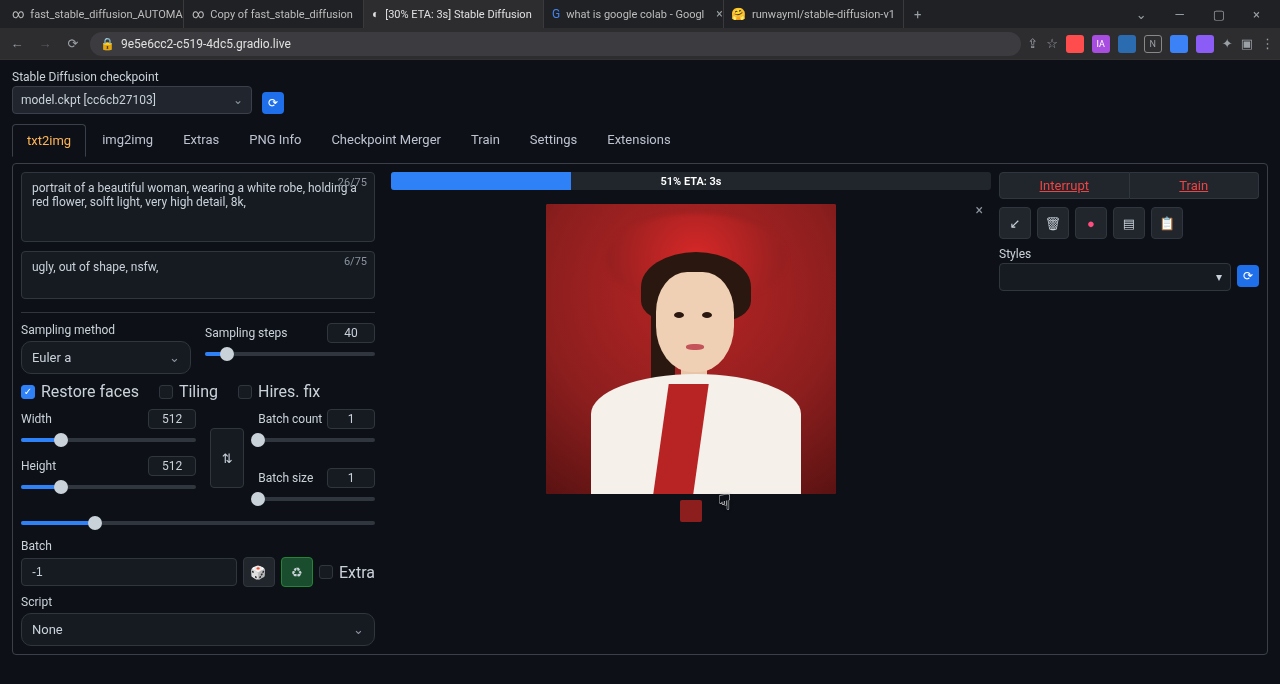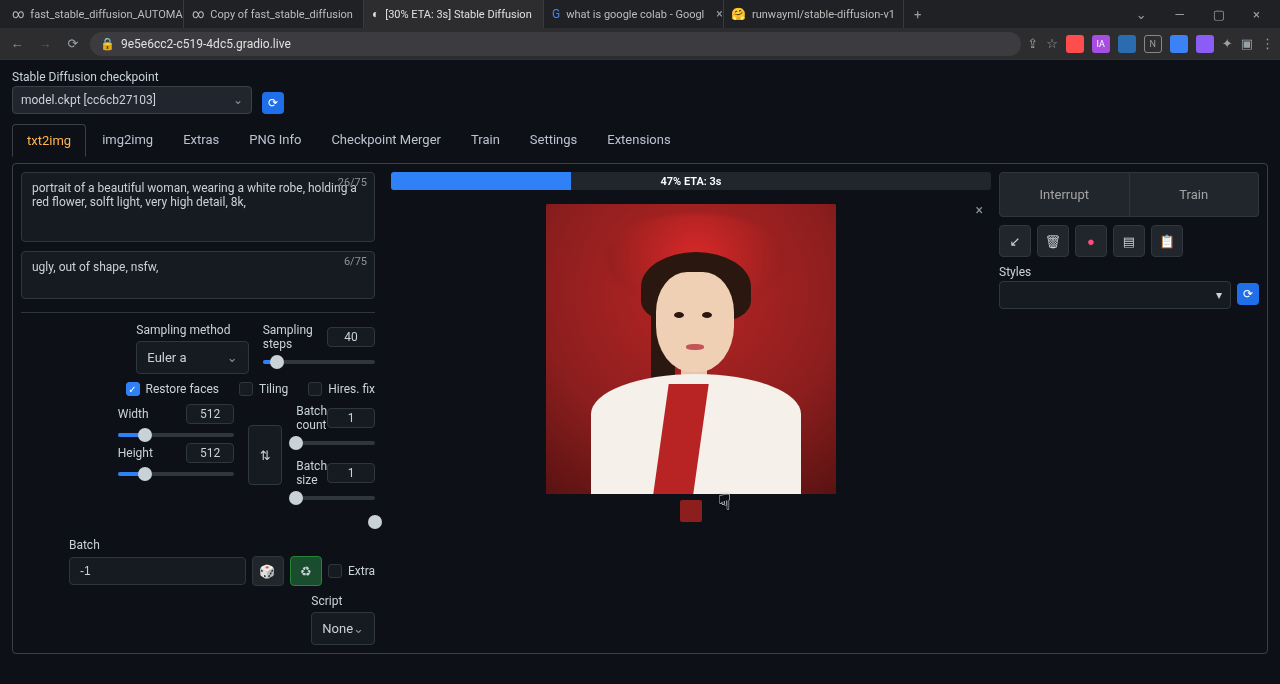--- a/index.html
+++ b/index.html
@@ -37,54 +37,54 @@
 .app-body { display: flex; gap: 8px; border: 1px solid #3a3f4a; border-radius: 4px; padding: 8px; }
 
 
 .left-col { flex: 1 1 0; display: flex; flex-direction: column; gap: 6px; }
 
 .prompt-wrap { position: relative; }
 .prompt { width: 100%; min-height: 70px; background: #161b22; border: 1px solid #30363d; border-radius: 4px; padding: 8px 10px; color: #c9d1d9; font-family: inherit; font-size: 12px; resize: none; outline: none; }
 .prompt.neg { min-height: 48px; }
 .tok-count { position: absolute; top: 4px; right: 8px; font-size: 11px; color: #8b949e; }
 
-.params { display: flex; flex-direction: column; gap: 8px; border-top: 1px solid #30363d; margin-top: 4px; padding-top: 10px; align-items: flex-end; }
+.params { display: flex; flex-direction: column; gap: 8px; border-top: 1px solid #30363d; margin-top: 4px; padding-top: 10px; }
 
 .row { display: flex; gap: 14px; align-items: flex-start; }
 
 .field { display: flex; flex-direction: column; gap: 4px; }
 .field-label { font-size: 12px; color: #c9d1d9; }
 
-.select { background: #161b22; border: 1px solid #30363d; border-radius: 4px; padding: 8px 10px; display: flex; justify-content: space-between; align-items: center; }
+.select { background: #161b22; border: 1px solid #30363d; border-radius: 10px; padding: 8px 10px; display: flex; justify-content: space-between; align-items: center; }
 .select .chev { color: #8b949e; }
 
 .slider-group { display: flex; flex-direction: column; gap: 3px; flex: 1; }
 .slider-head { display: flex; justify-content: space-between; align-items: center; }
 .slider-val { background: #161b22; border: 1px solid #30363d; border-radius: 4px; padding: 2px 10px; min-width: 48px; text-align: center; font-size: 12px; }
 .slider-track { position: relative; height: 16px; display: flex; align-items: center; }
 .track-bg { position: absolute; height: 4px; background: #30363d; border-radius: 2px; width: 100%; }
 .track-fill { position: absolute; height: 4px; background: #2f81f7; border-radius: 2px; }
 .thumb { position: absolute; width: 14px; height: 14px; background: #c9d1d9; border-radius: 50%; transform: translateX(-50%); cursor: pointer; }
 
 .chk-row { display: flex; gap: 20px; align-items: center; }
-.chk { display: flex; align-items: center; gap: 6px; cursor: pointer; font-size: 12px; }
+.chk { display: flex; align-items: center; gap: 6px; cursor: pointer; font-size: 16px; }
 .chk-box { width: 14px; height: 14px; border: 1px solid #30363d; border-radius: 3px; background: #161b22; display: flex; align-items: center; justify-content: center; }
 .chk-box.checked { background: #2f81f7; border-color: #2f81f7; }
 .chk-box.checked::after { content: "✓"; color: white; font-size: 10px; }
 
 .swap-btn { width: 34px; height: 60px; background: #161b22; border: 1px solid #30363d; border-radius: 4px; display: flex; align-items: center; justify-content: center; cursor: pointer; color: #c9d1d9; align-self: center; }
 
 .seed-input { flex: 1; background: #161b22; border: 1px solid #30363d; border-radius: 4px; padding: 6px 10px; color: #c9d1d9; font-size: 12px; outline: none; }
 .seed-btn { width: 32px; height: 30px; background: #21262d; border: 1px solid #30363d; border-radius: 4px; display: flex; align-items: center; justify-content: center; cursor: pointer; color: #c9d1d9; }
 .seed-btn.green { background: #1a4d2e; border-color: #238636; }
 
 
 .right-col { width: 260px; display: flex; flex-direction: column; gap: 8px; }
 .gen-buttons { display: flex; gap: 0; }
-.gen-btn { flex: 1; padding: 14px 0; background: #21262d; border: 1px solid #30363d; color: #a3a3a3; font-size: 13px; cursor: pointer; text-align: center; }
+.gen-btn { flex: 1; padding: 5px 0; background: #21262d; border: 1px solid #30363d; color: #ef4444; font-size: 13px; cursor: pointer; text-align: center; text-decoration: underline; }
 .gen-btn:first-child { border-radius: 4px 0 0 4px; }
 .gen-btn:last-child { border-radius: 0 4px 4px 0; border-left: none; }
 
 .icon-buttons { display: flex; gap: 6px; }
 .icon-btn { width: 32px; height: 32px; background: #21262d; border: 1px solid #30363d; border-radius: 4px; display: flex; align-items: center; justify-content: center; cursor: pointer; color: #c9d1d9; font-size: 13px; }
 
 .styles { font-size: 12px; }
 .styles-sel { background: #161b22; border: 1px solid #30363d; border-radius: 4px; padding: 6px 8px; display: flex; justify-content: flex-end; margin-top: 2px; }
 
 
@@ -244,21 +244,21 @@
             <span class="chk-box"></span>
             <span>Tiling</span>
           </label>
           <label class="chk">
             <span class="chk-box"></span>
             <span>Hires. fix</span>
           </label>
         </div>
 
         <div class="row">
-          <div style="flex:1.2; display:flex; flex-direction:column; ">
+          <div style="flex:1.2; display:flex; flex-direction:column; gap:8px">
             <div class="slider-group">
               <div class="slider-head">
                 <span class="field-label">Width</span>
                 <span class="slider-val">512</span>
               </div>
               <div class="slider-track">
                 <div class="track-bg"></div>
                   <div class="track-fill" style="width:23%"></div>
                   <div class="thumb" style="left:23%"></div>
               </div>
@@ -269,21 +269,21 @@
                 <span class="slider-val">512</span>
               </div>
               <div class="slider-track">
                 <div class="track-bg"></div>
                   <div class="track-fill" style="width:23%"></div>
                   <div class="thumb" style="left:23%"></div>
               </div>
             </div>
           </div>
           <div class="swap-btn">⇅</div>
-          <div style="flex:0.8; display:flex; flex-direction:column; gap:8px">
+          <div style="flex:0.8; display:flex; flex-direction:column; gap:20px">
             <div class="slider-group">
               <div class="slider-head">
                 <span class="field-label">Batch count</span>
                 <span class="slider-val">1</span>
               </div>
               <div class="slider-track">
                 <div class="track-bg"></div>
                   <div class="track-fill" style="width:0%"></div>
                   <div class="thumb" style="left:0%"></div>
               </div>
@@ -330,21 +330,21 @@
             <span class="chev">⌄</span>
           </div>
         </div>
 
       </div>
     </div>
 
     <div class="output">
       <div class="progress">
         <div class="progress-fill" style="width:30%"></div>
-        <div class="progress-text">47% ETA: 3s</div>
+        <div class="progress-text">51% ETA: 3s</div>
       </div>
       <div class="gallery">
         <span class="close-x">×</span>
         <div class="main-img">
           <div class="backdrop"></div>
           <div class="redhead"></div>
           <div class="hair"></div>
           <div class="neck"></div>
           <div class="face"></div>
           <div class="eye l"></div>

